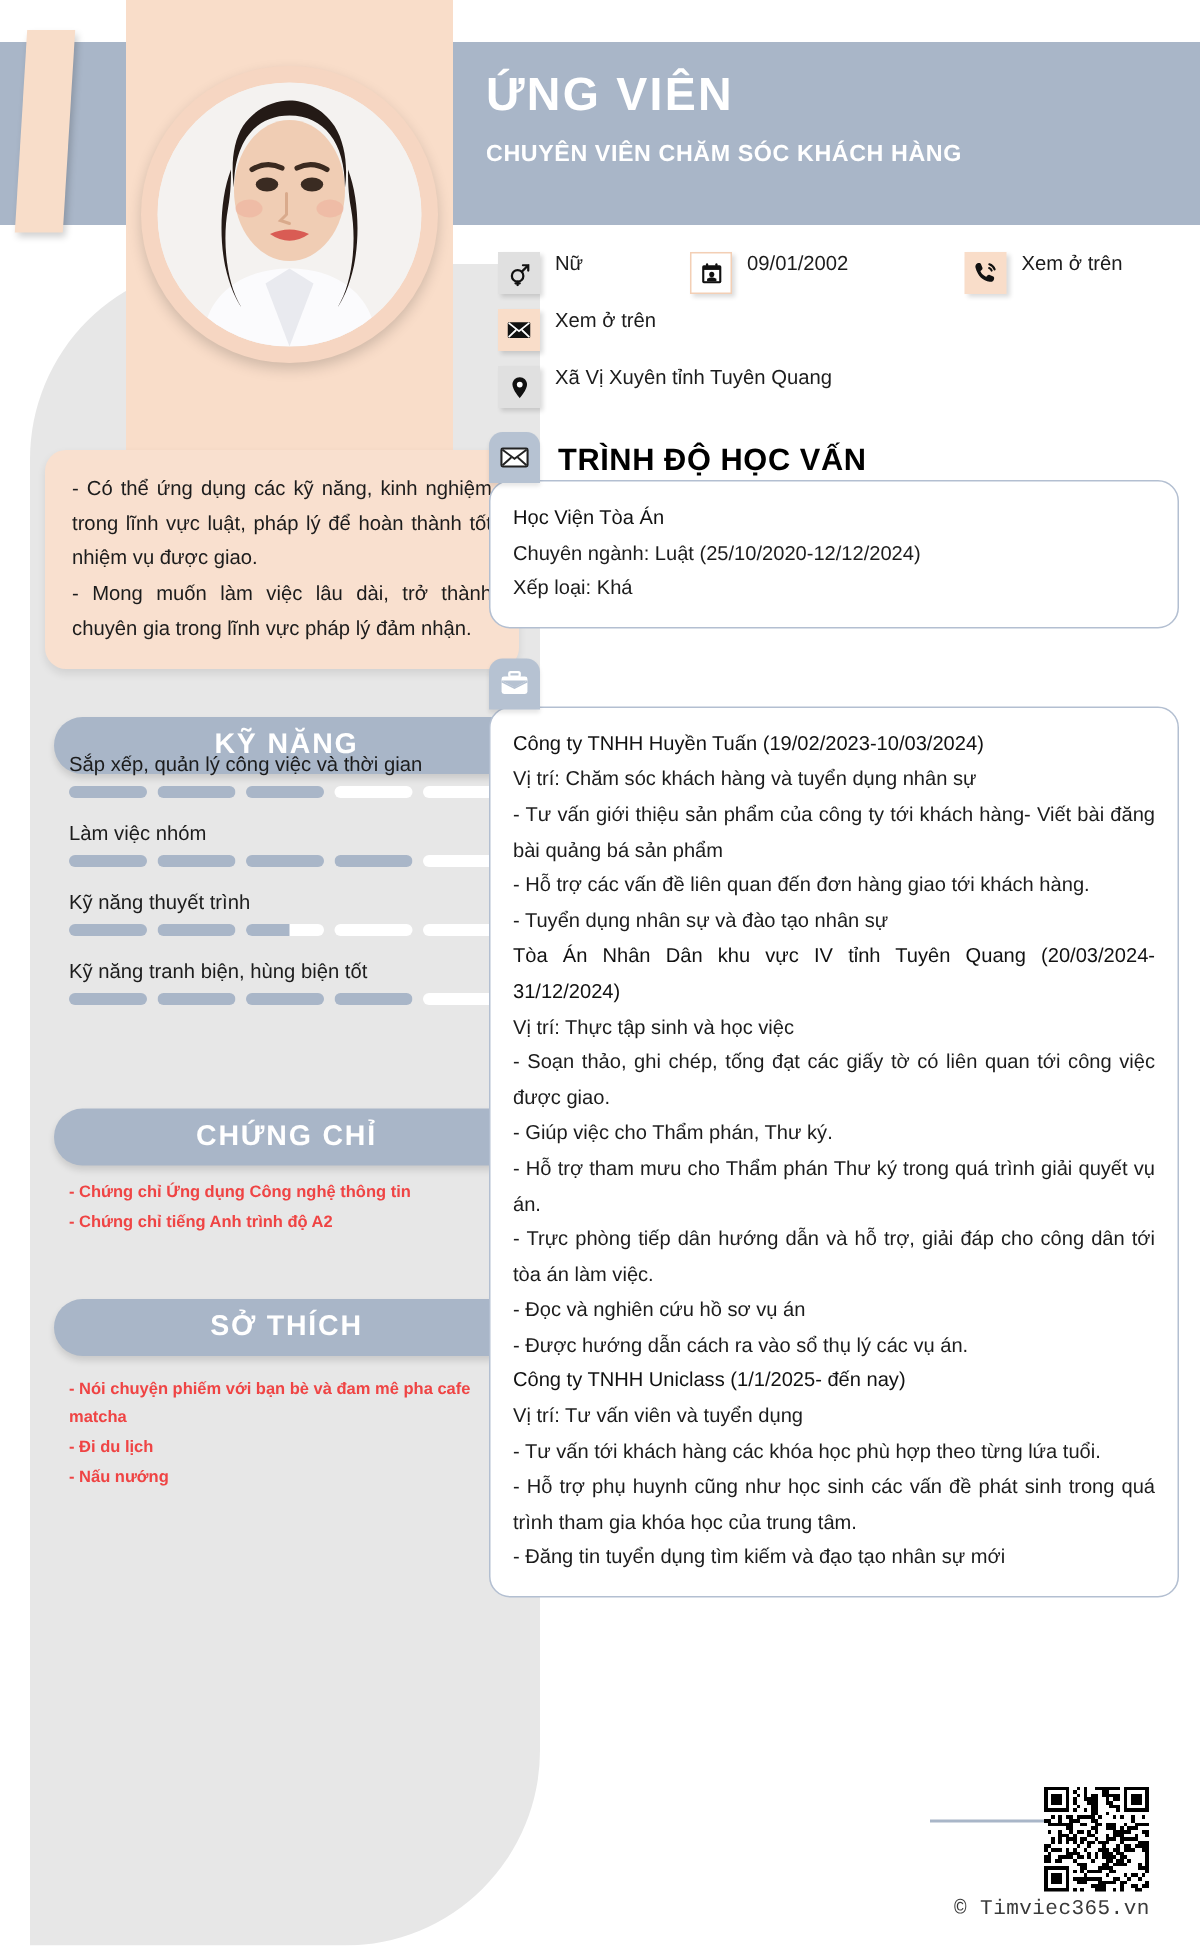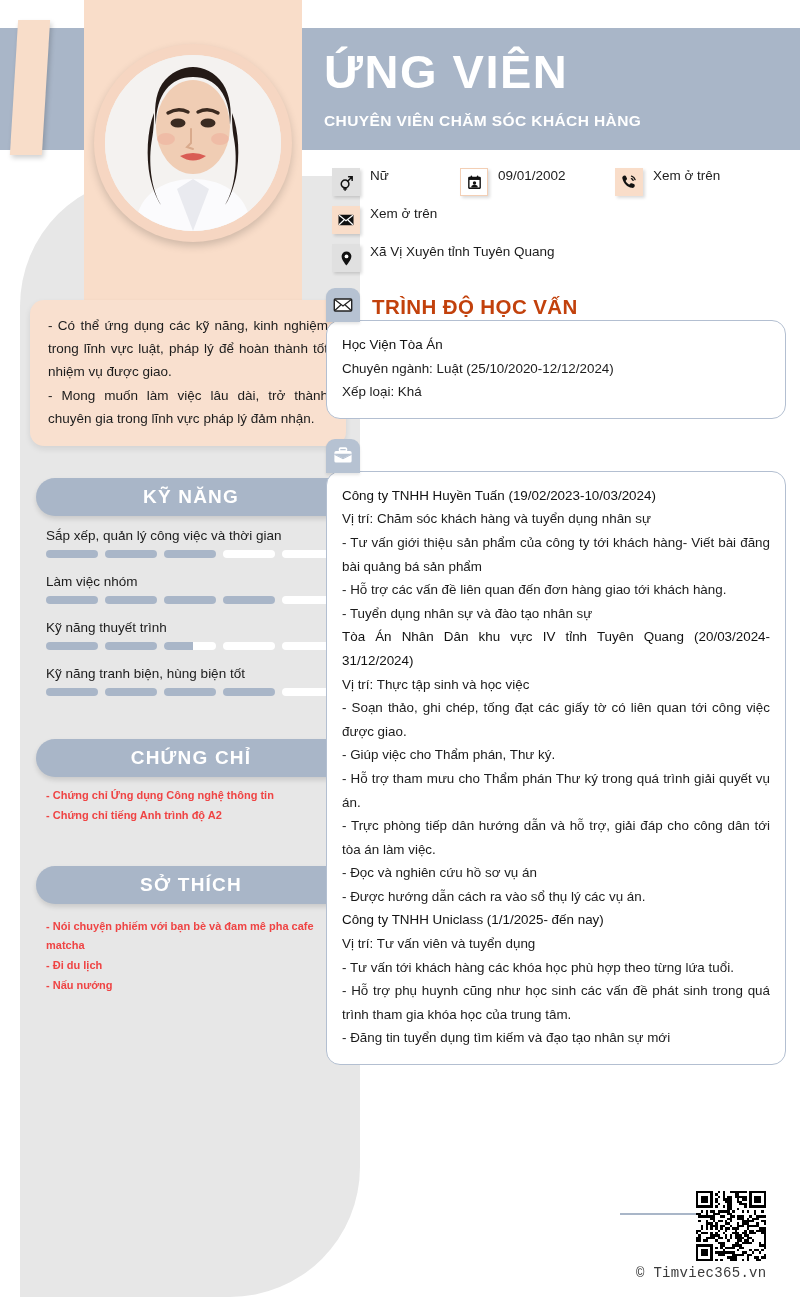--- a/index.html
+++ b/index.html
@@ -34,21 +34,21 @@
 
   
   .header-band {
     position: absolute; left: 302px; top: 28px;
     width: 498px; height: 122px;
     background: #a9b6c8;
     z-index: 4;
     padding: 18px 0 0 22px;
   }
   .hdr-name {
-    color: #ffffff; font-size: 47px; font-weight: bold;
+    color: #ffffff; font-size: 31px; font-weight: bold;
     letter-spacing: 1.5px; line-height: 1.12;
   }
   .hdr-role {
     color: #ffffff; font-size: 15.5px; font-weight: bold;
     letter-spacing: .4px; margin-top: 13px;
   }
 
   
   .sidebar {
     position: absolute; left: 20px; top: 176px;
@@ -95,21 +95,21 @@
     position: absolute; left: 36px; width: 310px; height: 38px;
     background: #a9b6c8; border-radius: 19px;
     color: #ffffff; font-size: 19px; font-weight: bold;
     letter-spacing: 1.2px;
     display: flex; align-items: center; justify-content: center;
     box-shadow: 0 3px 5px rgba(0,0,0,.13);
     z-index: 5;
   }
 
   
-  .skills-wrap { position: absolute; left: 46px; top: 528px; width: 290px; z-index: 5; }
+  .skills-wrap { position: absolute; left: 46px; top: 502px; width: 290px; z-index: 5; }
   .skill-row { margin-bottom: 16px; }
   .skill-name { font-size: 13.5px; color: #1c1c1c; margin-bottom: 7px; }
   .skill-bars { display: flex; gap: 7px; }
   .seg {
     width: 52px; height: 8px; border-radius: 4px;
     background: #ffffff; overflow: hidden;
   }
   .seg > i { display: block; height: 100%; background: #a9b6c8; }
 
   
@@ -139,21 +139,21 @@
   
   .sec { position: relative; }
   .sec-head { display: flex; align-items: flex-end; position: relative; z-index: 3; }
   .sec-ico {
     width: 34px; height: 34px; background: #b6c2d2;
     border-radius: 9px 9px 0 0;
     display: flex; align-items: center; justify-content: center;
     box-shadow: 0 2px 3px rgba(0,0,0,.10);
   }
   .sec-title {
-    font-size: 20.5px; font-weight: bold; color: #c2410c;
+    font-size: 20.5px; font-weight: bold; color: #000000;
     letter-spacing: .4px; margin-left: 12px; padding-bottom: 3px;
   }
   .sec-body {
     border: 1.3px solid #b3bfd1;
     border-radius: 14px;
     padding: 12px 15px 14px 15px;
     margin-top: -2px;
     background: #ffffff;
   }
   .sec-body .b { font-weight: normal; color: #111; }
@@ -318,21 +318,21 @@
     <div class="contact-line">
       <div class="c-item" style="width:128px">
         <span class="c-ico grey">
           <svg width="17" height="17" viewBox="0 0 24 24">
               <circle cx="10" cy="14" r="5.4" fill="none" stroke="#111" stroke-width="2.1"></circle>
               <path d="M14 10l6-6M15 4h5v5M10 19.4v3.4M8 21h4" stroke="#111" stroke-width="2.1" fill="none" stroke-linecap="round"></path>
             </svg>
         </span>
         <span class="c-txt">Nữ</span>
       </div>
-      <div class="c-item" style="width:155px">
+      <div class="c-item" style="width:183px">
         <span class="c-ico peach-out">
           <svg width="17" height="17" viewBox="0 0 24 24">
               <rect x="3" y="4" width="18" height="17" rx="1.6" fill="#111"></rect>
               <rect x="5" y="8.4" width="14" height="10.6" fill="#fff"></rect>
               <circle cx="12" cy="12.6" r="2.4" fill="#111"></circle>
               <path d="M7.6 16.8q4.4-3 8.8 0v2.2H7.6z" fill="#111"></path>
               <rect x="6.6" y="2" width="2" height="4" rx="1" fill="#111"></rect>
               <rect x="15.4" y="2" width="2" height="4" rx="1" fill="#111"></rect>
             </svg>
         </span>

